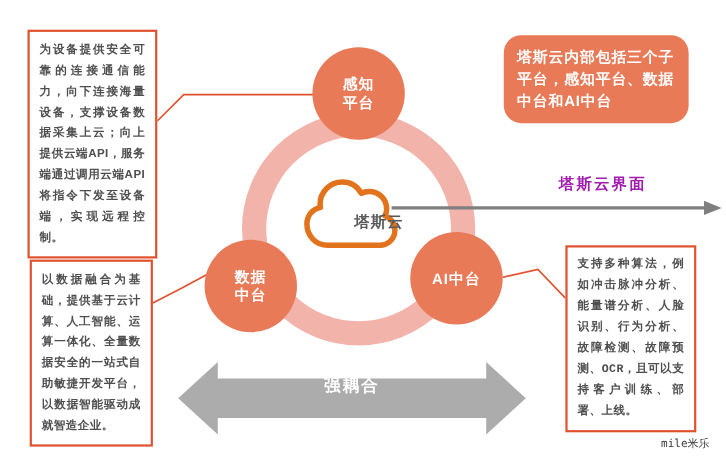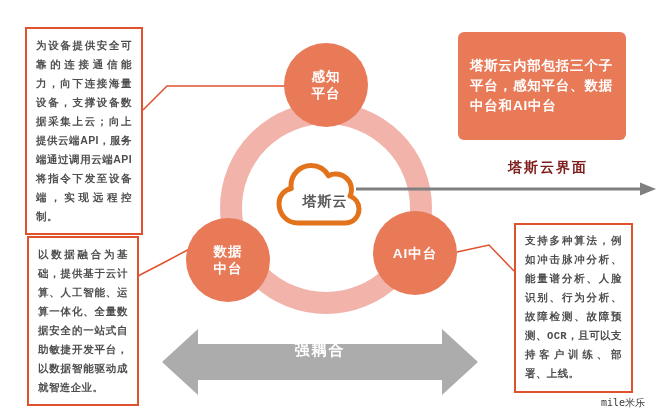--- a/index.html
+++ b/index.html
@@ -30,57 +30,57 @@
     text-align: justify;
   }
   .note-perception { left: 25px; top: 27px; width: 118px; min-height: 178px; }
   .note-data       { left: 27px; top: 236px; width: 112px; min-height: 158px; }
   .note-ai         { left: 514px; top: 223px; width: 119px; min-height: 158px; font-family: Liberation Mono, monospace; }
   .callout {
     position: absolute;
     left: 458px; top: 32px; width: 168px;
     box-sizing: border-box;
     background: #E87A58;
-    border-radius: 6px;
+    border-radius: 16px;
     color: #ffffff;
     font-weight: bold;
     font-size: 13.5px;
     line-height: 20px;
     letter-spacing: 0.8px;
-    padding: 24px 12px;
+    padding: 10px 12px;
   }
   .platform-label {
     position: absolute;
     width: 84px; height: 68px;
     display: flex; align-items: center; justify-content: center;
     text-align: center;
     color: #ffffff;
     font-weight: bold;
     font-size: 13.5px;
     line-height: 17px;
     letter-spacing: 1px;
     white-space: pre-line;
   }
   .pl-perception { left: 284px; top: 51px; }
   .pl-data       { left: 186px; top: 226px; }
   .pl-ai         { left: 373px; top: 219px; text-align: right; }
   .cloud-label {
     position: absolute;
     left: 283px; top: 193px; width: 84px;
-    text-align: center;
+    text-align: right;
     color: #595959;
     font-weight: bold;
     font-size: 14px;
     letter-spacing: 1px;
   }
   .interface-label {
     position: absolute;
     left: 478px; top: 159px; width: 140px;
     text-align: center;
-    color: #7f1d1d;
+    color: #a21caf;
     font-weight: bold;
     font-size: 14px;
     letter-spacing: 2px;
   }
   .coupling-label {
     position: absolute;
     left: 260px; top: 341px; width: 120px;
     text-align: center;
     color: #ffffff;
     font-weight: bold;

